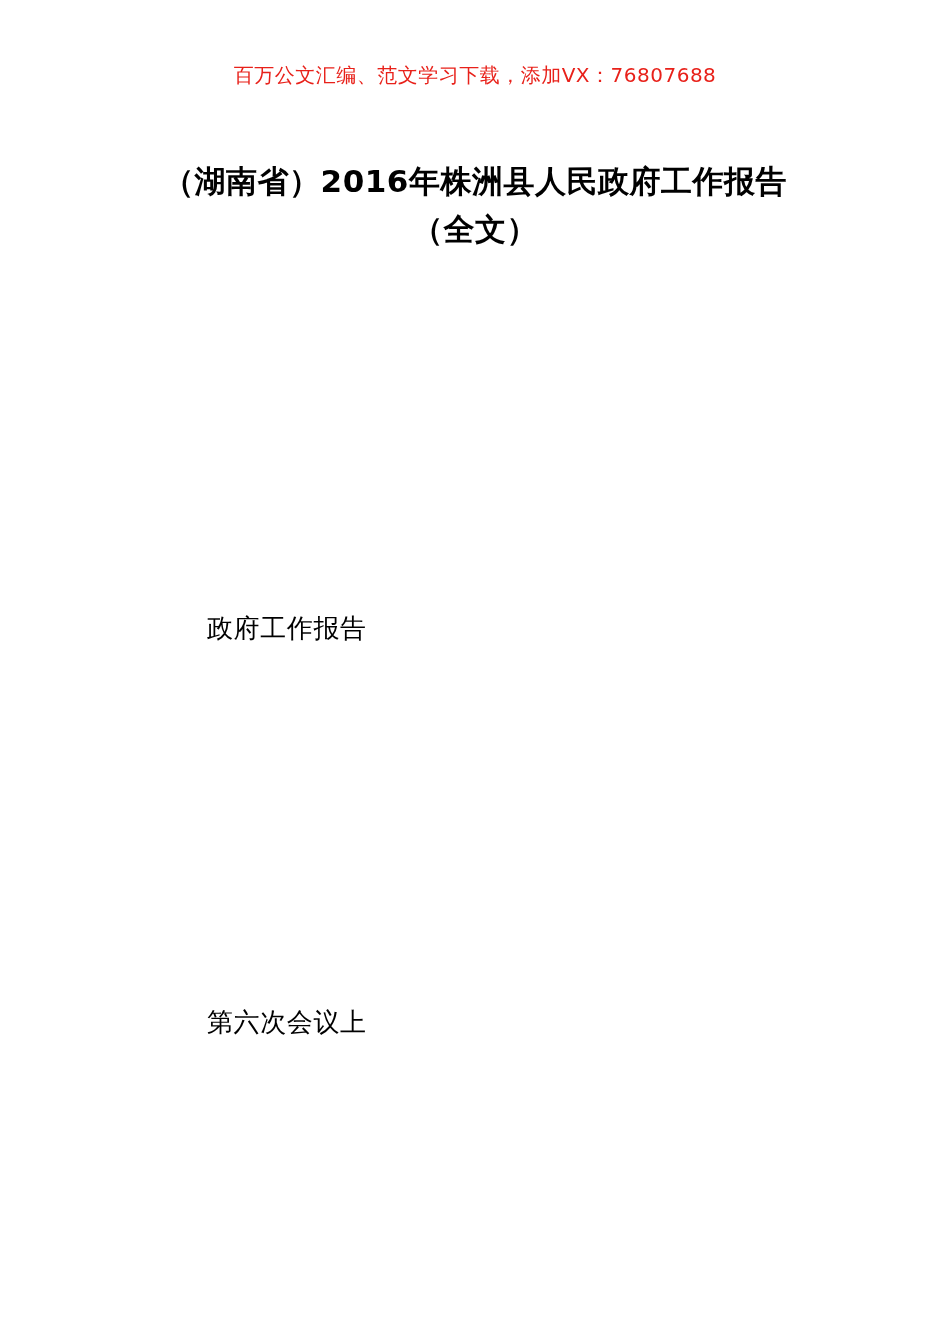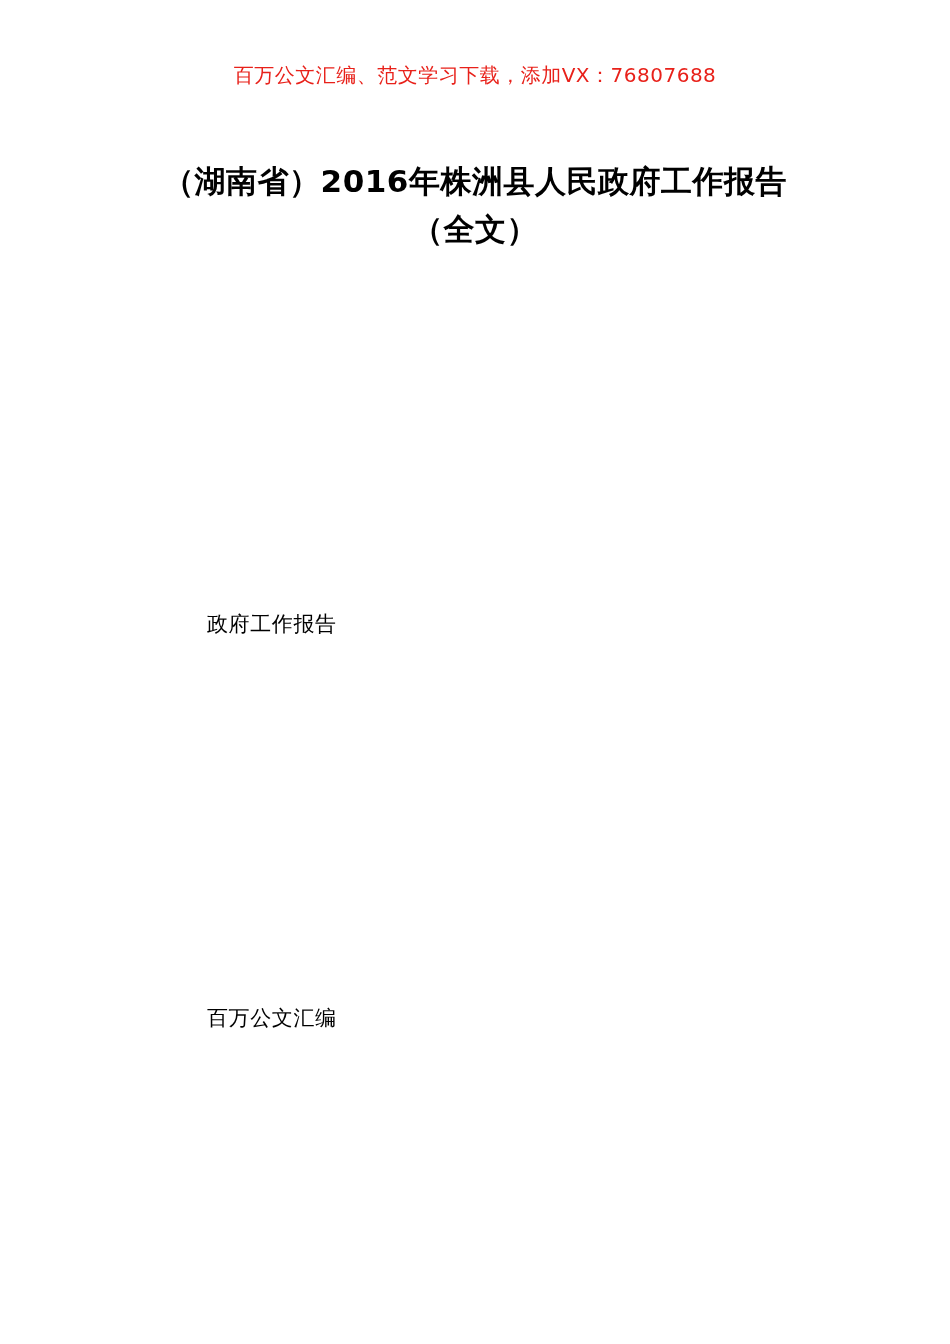--- a/index.html
+++ b/index.html
@@ -40,21 +40,21 @@
     text-align: center;
     font-size: 31px;
     font-weight: bold;
     line-height: 1.55;
     letter-spacing: 0.5px;
     font-family: "DejaVu Sans", "Liberation Sans", sans-serif;
   }
   .body-line {
     position: absolute;
     left: 207px;
-    font-size: 21px;
+    font-size: 26px;
     line-height: 1.6;
     letter-spacing: 0.6px;
     color: #000000;
     white-space: nowrap;
     font-family: "DejaVu Sans", "Liberation Sans", sans-serif;
   }
   .line-1 { top: 608px; }
   .line-2 { top: 806px; }
   .line-3 { top: 1002px; }
 </style>
@@ -63,15 +63,15 @@
 
 <div class="page">
 
   <div class="promo-banner">百万公文汇编、范文学习下载，添加VX：76807688</div>
 
   <div class="doc-title">（湖南省）2016年株洲县人民政府工作报告（全文）</div>
 
   <div class="body-line line-1">政府工作报告</div>
 
 
-  <div class="body-line line-3">百万公文汇编</div>
+  <div class="body-line line-3">第六次会议上</div>
 
 </div>
 
 </body></html>

